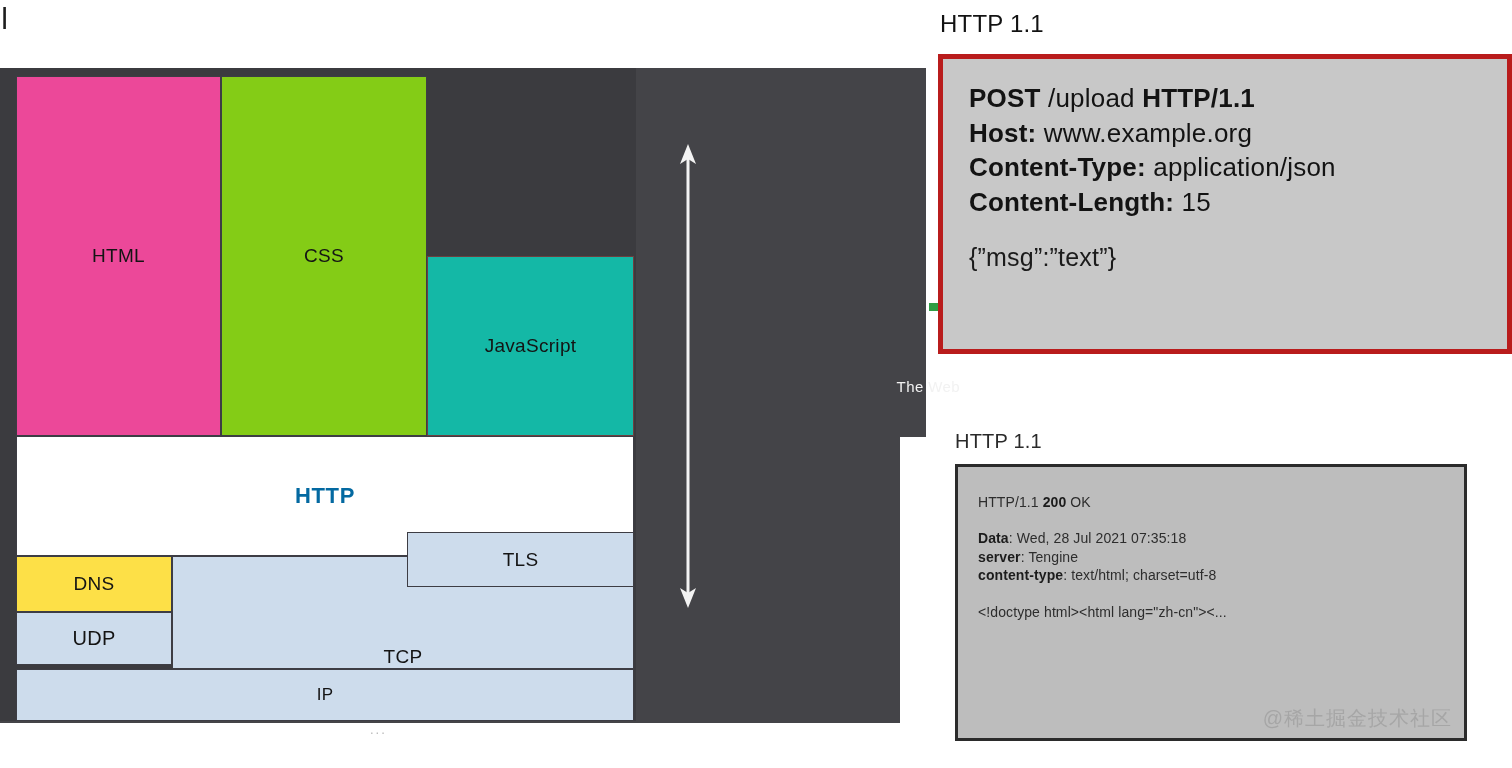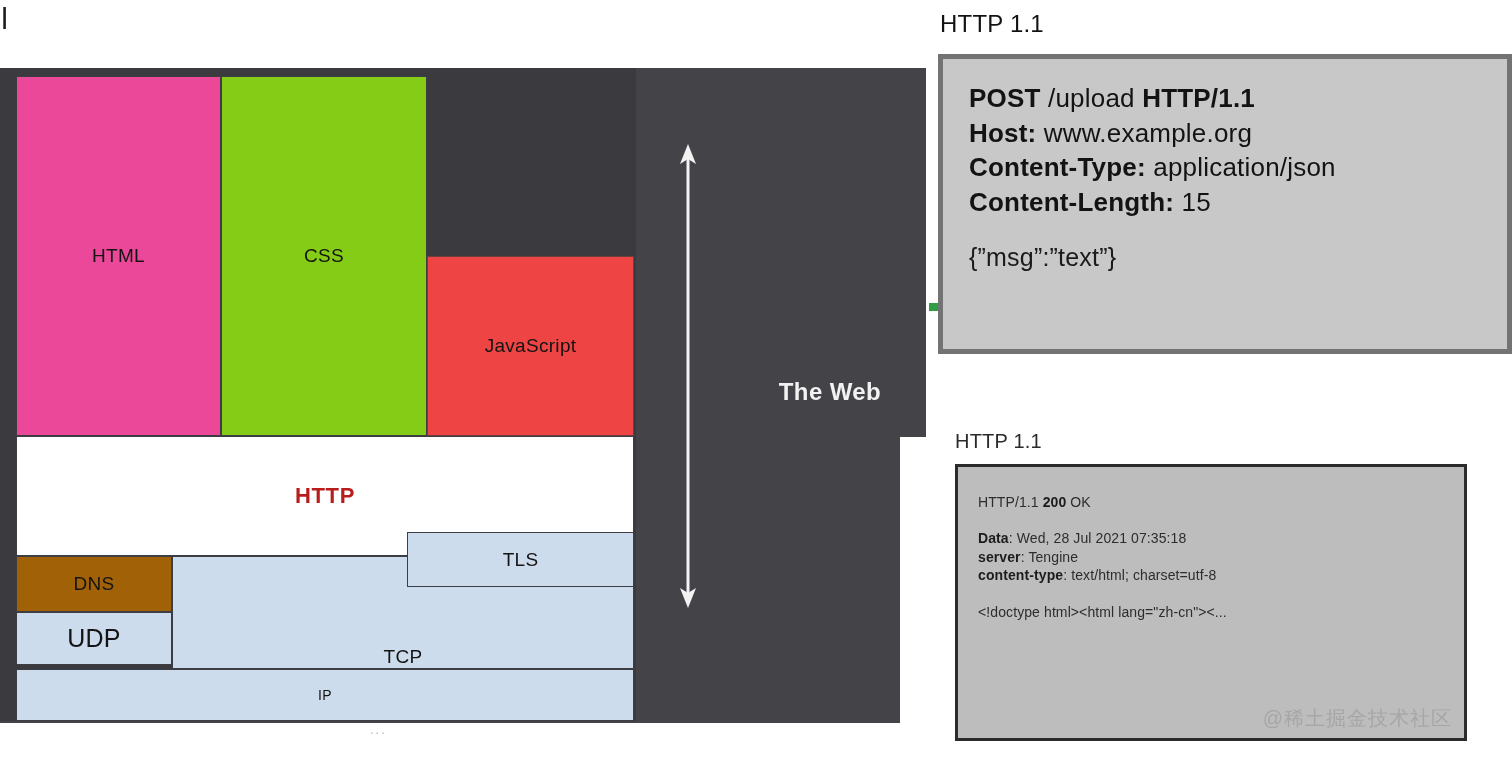--- a/index.html
+++ b/index.html
@@ -35,24 +35,24 @@
     top: 68px;
     width: 926px;
     height: 655px;
     background: #444448;
   }
   .web-panel-label {
     position: absolute;
     left: 700px;
     top: 310px;
     width: 260px;
-    text-align: center;
+    text-align: right;
     color: #f2f2f2;
-    font-size: 24px;
-    font-weight: bold;
+    font-size: 15px;
+    font-weight: normal;
     letter-spacing: 0.4px;
     white-space: nowrap;
   }
   .web-panel-notch {
     position: absolute;
     left: 900px;
     top: 369px;
     width: 30px;
     height: 355px;
     background: #ffffff;
@@ -95,39 +95,39 @@
     justify-content: center;
     font-size: 19px;
     color: #141414;
     letter-spacing: 0.3px;
   }
 
   
   .blk-html      { left: 0px;   top: 0px;   width: 205px; height: 360px; background: #ec4899; }
   .blk-css       { left: 205px; top: 0px;   width: 206px; height: 360px; background: #84cc16; }
   .blk-webapis   { left: 411px; top: 0px;   width: 207px; height: 180px; background: #DBABA9; border-color:#6d4040;}
-  .blk-js        { left: 411px; top: 180px; width: 207px; height: 180px; background: #ef4444; border-color:#6d4040;}
+  .blk-js        { left: 411px; top: 180px; width: 207px; height: 180px; background: #14b8a6; border-color:#6d4040;}
 
   
   .blk-http {
     left: 0px; top: 360px; width: 618px; height: 120px;
     background: #ffffff;
-    color: #b91c1c;
+    color: #0369a1;
     font-weight: bold;
     font-size: 22px;
     letter-spacing: 0.6px;
   }
 
   
-  .blk-dns  { left: 0px;   top: 480px; width: 156px; height: 56px;  background:#a16207; font-size:19px;}
-  .blk-udp  { left: 0px;   top: 536px; width: 156px; height: 53px;  background:#CDDCEC; font-size:25px;}
+  .blk-dns  { left: 0px;   top: 480px; width: 156px; height: 56px;  background:#fde047; font-size:19px;}
+  .blk-udp  { left: 0px;   top: 536px; width: 156px; height: 53px;  background:#CDDCEC; font-size:20px;}
   .blk-tcp  { left: 156px; top: 480px; width: 462px; height: 113px; background:#CDDCEC; font-size:19px;
               align-items: flex-end; }
   .blk-tls  { left: 391px; top: 456px; width: 227px; height: 55px;  background:#CDDCEC; font-size:19px;}
-  .blk-ip   { left: 0px;   top: 593px; width: 618px; height: 52px;  background:#CDDCEC; font-size:14px;}
+  .blk-ip   { left: 0px;   top: 593px; width: 618px; height: 52px;  background:#CDDCEC; font-size:17px;}
 
   .ellipsis-mark {
     position: absolute;
     left: 370px;
     top: 722px;
     font-size: 13px;
     color: #b9b9b9;
     letter-spacing: 2px;
   }
 
@@ -141,21 +141,21 @@
   }
   .req-label { left: 940px; top: 10px; font-size: 24px; }
 
   .req-card {
     position: absolute;
     left: 938px;
     top: 54px;
     width: 574px;
     height: 300px;
     background: #C8C8C8;
-    border: 5px solid #737373;
+    border: 5px solid #b91c1c;
     box-sizing: border-box;
   }
   .req-body {
     position: absolute;
     left: 26px;
     top: 22px;
     right: 10px;
     font-size: 26px;
     line-height: 1.33;
     color: #131313;

